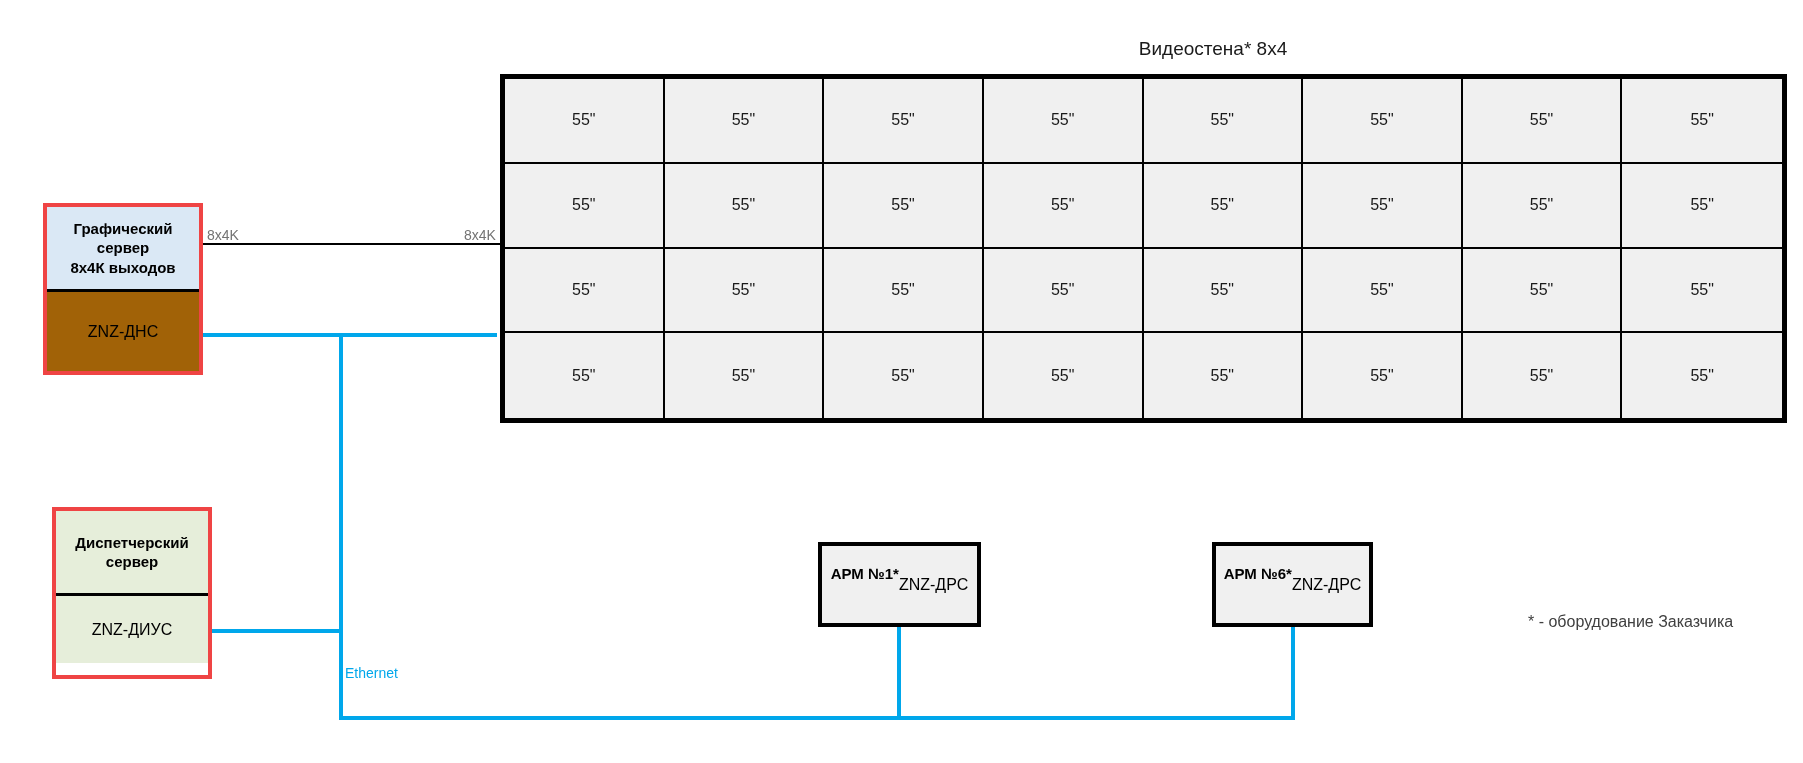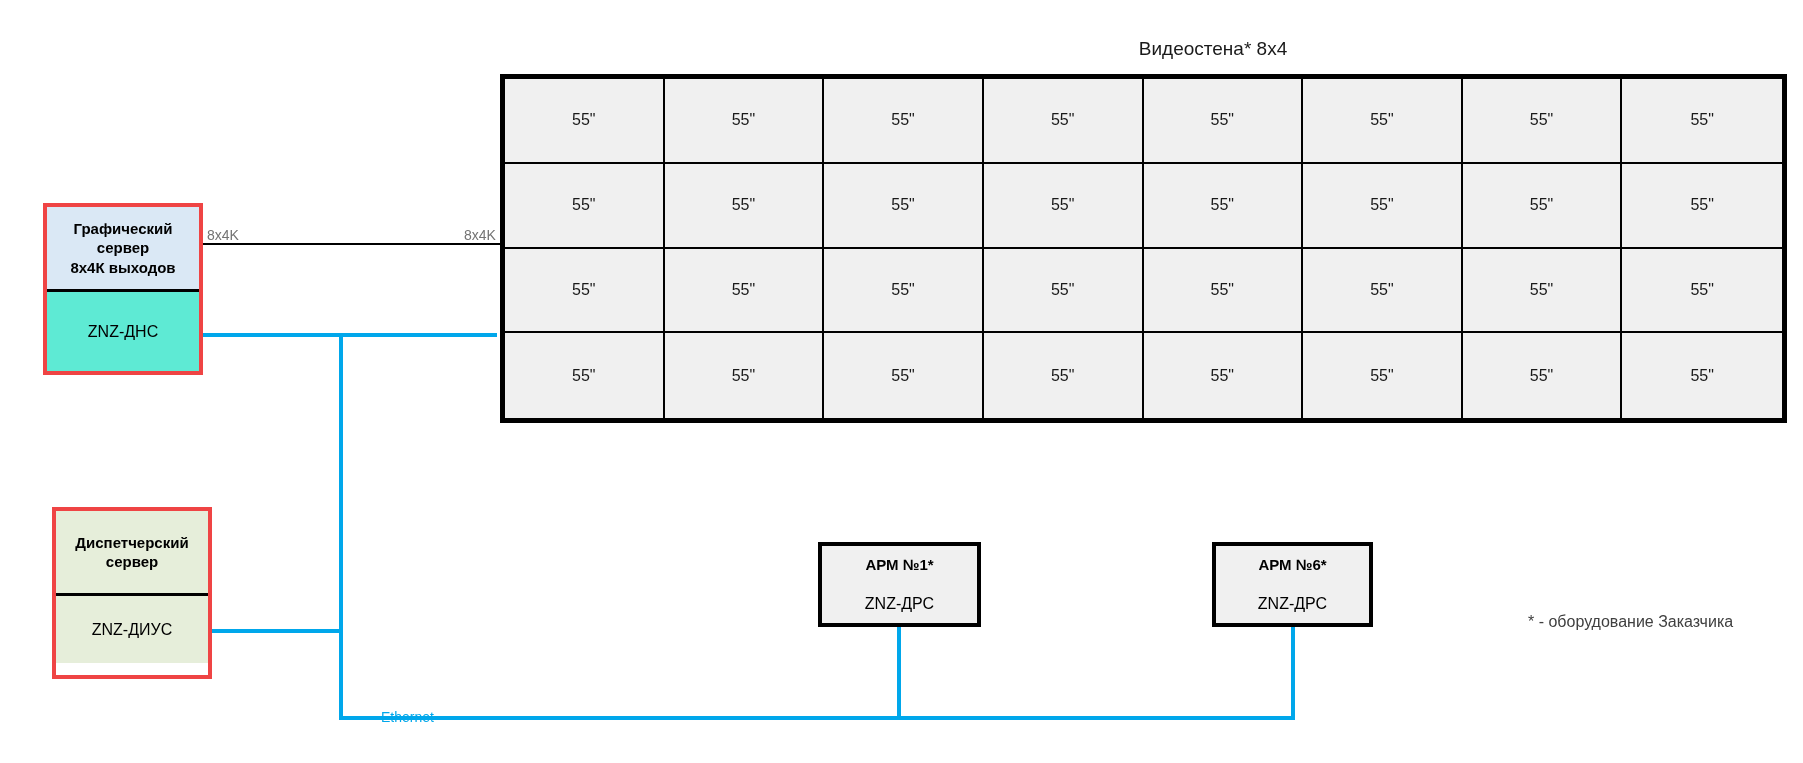--- a/index.html
+++ b/index.html
@@ -89,21 +89,21 @@
     top: 203px;
     width: 160px;
     height: 172px;
   }
   #gfx-server .top-cell {
     height: 85px;
     background: #dae8f5;
   }
   #gfx-server .bottom-cell {
     height: 79px;
-    background: #5eead4;
+    background: #a16207;
   }
 
   #disp-server {
     left: 52px;
     top: 507px;
     width: 160px;
     height: 172px;
   }
   #disp-server .top-cell {
     height: 85px;
@@ -113,21 +113,21 @@
     height: 67px;
     background: #e6eeda;
   }
 
   
   .arm {
     border: 4px solid #000000;
     background: #f0f0f0;
     box-sizing: border-box;
     display: flex;
-    flex-direction: column;
+    flex-direction: row;
     align-items: center;
     justify-content: center;
   }
   .arm .arm-title {
     font-weight: bold;
     font-size: 15px;
     margin-bottom: 22px;
   }
   .arm .arm-sub {
     font-size: 16px;
@@ -153,25 +153,24 @@
   .link-label {
     position: absolute;
     font-size: 14px;
     color: #737373;
     white-space: nowrap;
   }
 
   #eth-label {
     position: absolute;
     left: 345px;
-    top: 709px;
+    top: 665px;
     font-size: 14px;
     color: #00a7eb;
     white-space: nowrap;
-    margin-left: 36px;
   }
 
   
   #footnote {
     left: 1528px;
     top: 613px;
     font-size: 16px;
     color: #404040;
     white-space: nowrap;
   }

